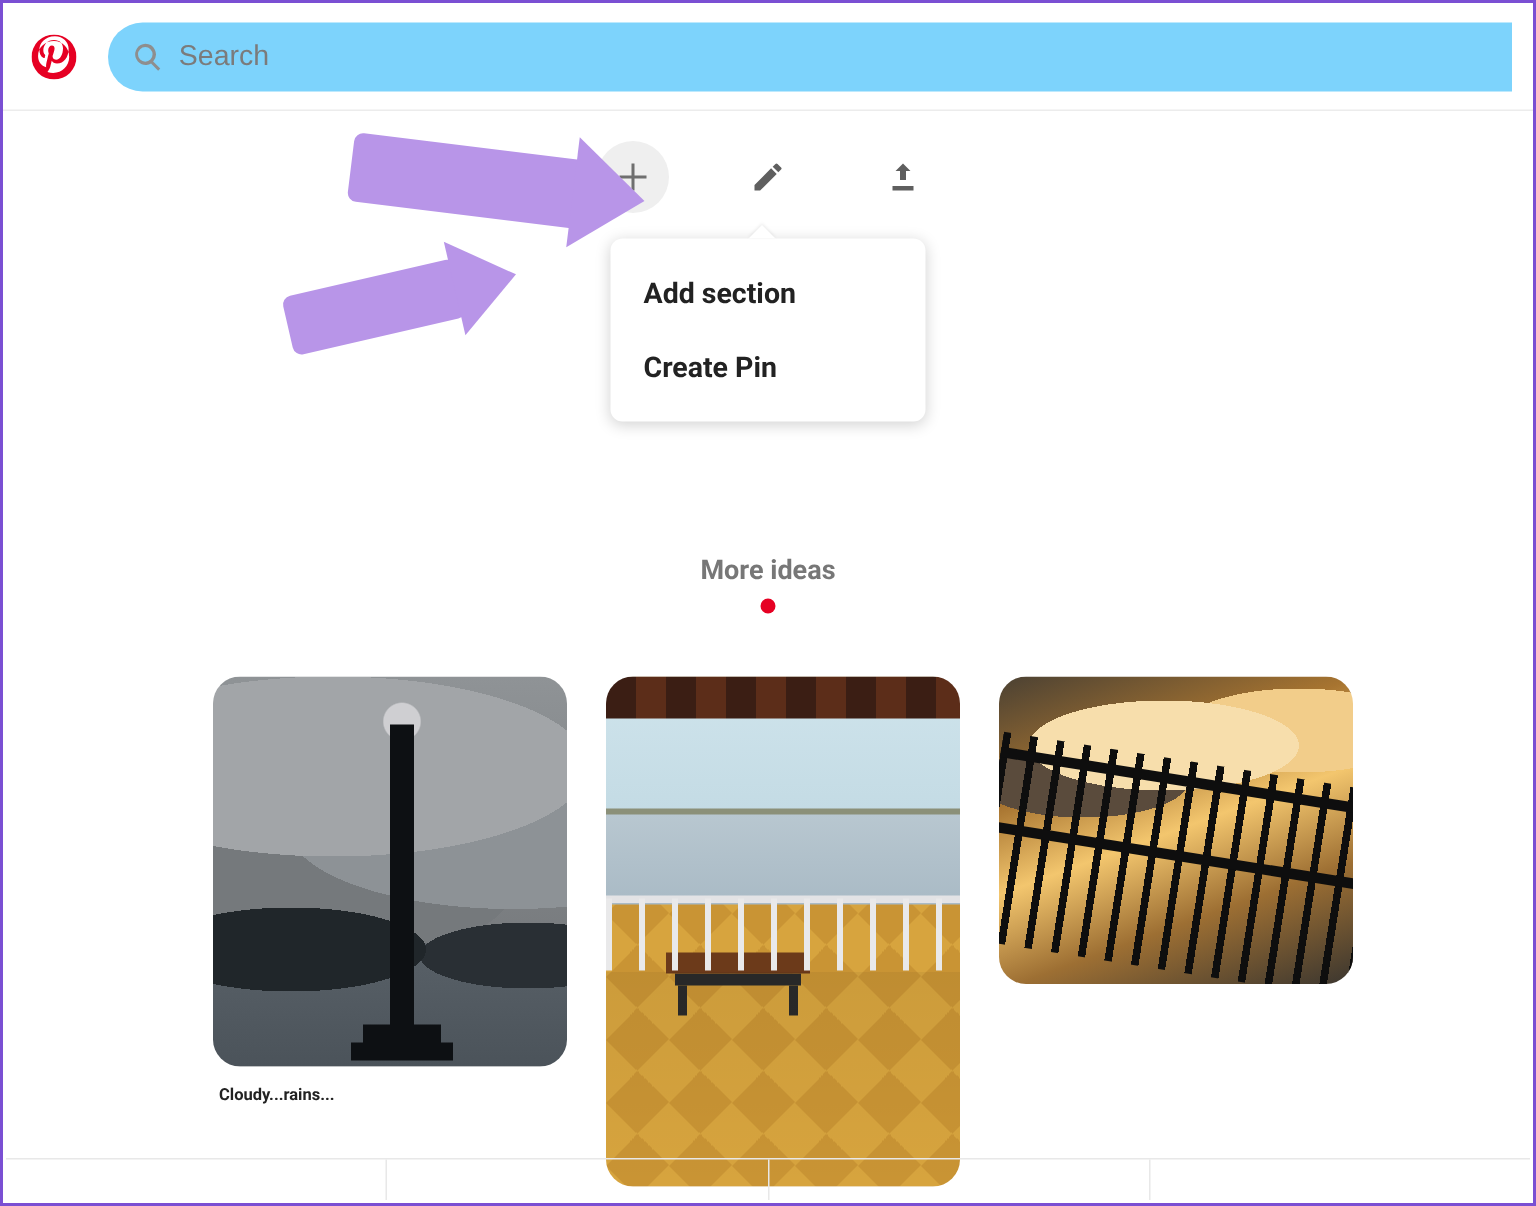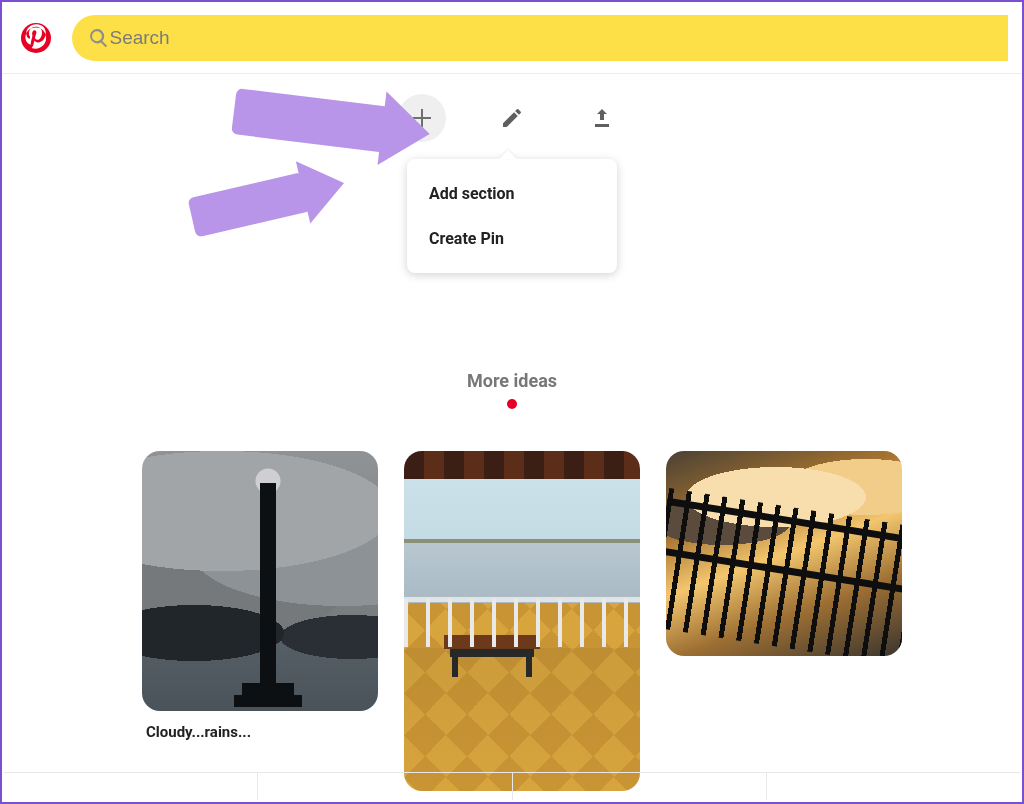--- a/index.html
+++ b/index.html
@@ -24,26 +24,26 @@
   .logo {
     width: 40px; height: 40px;
     border-radius: 50%;
     display: flex; align-items: center; justify-content: center;
     flex-shrink: 0;
   }
   .logo svg { width: 30px; height: 30px; }
   .searchbar {
     flex: 1;
     height: 46px;
-    background: #fde047;
+    background: #7dd3fc;
     border-radius: 28px 0 0 28px;
     display: flex;
     align-items: center;
     padding: 0 16px;
-    gap: 0;
+    gap: 10px;
     cursor: text;
   }
   .searchbar svg { width: 22px; height: 22px; fill: #8e8e8e; }
   .searchbar input {
     border: none; outline: none;
     background: transparent;
     font-size: 19px;
     color: #555;
     width: 100%;
   }
@@ -86,21 +86,21 @@
     top: -9px;
     left: 92px;
     width: 0; height: 0;
     border-left: 9px solid transparent;
     border-right: 9px solid transparent;
     border-bottom: 9px solid #fff;
     filter: drop-shadow(0 -1px 1px rgba(0,0,0,0.08));
   }
   .dropdown-item {
     padding: 13px 22px;
-    font-size: 16px;
+    font-size: 19px;
     font-weight: 700;
     color: #222;
     cursor: pointer;
   }
 
   
   .board-title-area {
     position: absolute;
     top: 170px;
     left: 0; right: 0;
@@ -151,21 +151,21 @@
   .pin-img {
     width: 100%;
     border-radius: 18px;
     background-size: cover;
     background-position: center;
   }
   .pin1 .pin-img { height: 260px; }
   .pin2 .pin-img { height: 340px; }
   .pin3 .pin-img { height: 205px; }
   .pin-caption {
-    font-size: 15px;
+    font-size: 11px;
     font-weight: 700;
     color: #222;
     margin: 12px 4px 0 4px;
   }
 
   
   .pin1 .pin-img {
     background:
       
       linear-gradient(#0d1013,#0d1013) 118px 32px / 16px 210px no-repeat,

